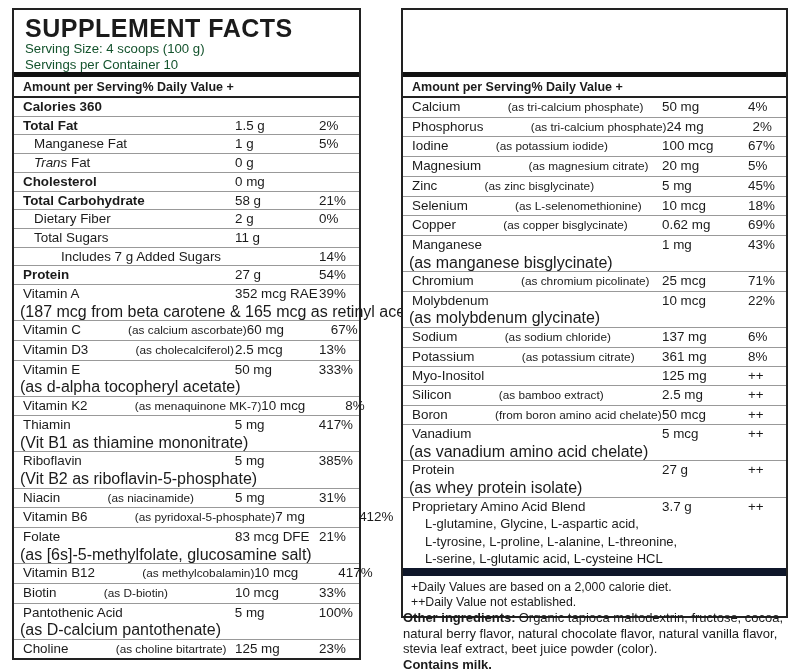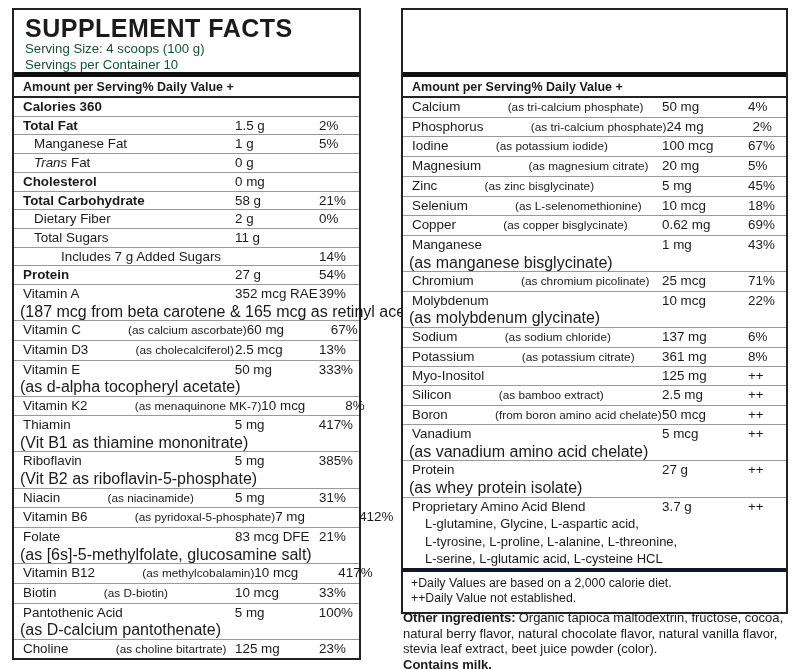--- a/index.html
+++ b/index.html
@@ -19,21 +19,21 @@
   .panel-left .amt{flex:0 0 84px;}
   .panel-left .dv{flex:0 0 34px;}
   .panel-right .amt{flex:0 0 86px;}
   .panel-right .dv{flex:0 0 32px;}
   .amt,.dv{font-size:13.4px;white-space:nowrap;}
   .bold{font-weight:bold;}
   .ind1{padding-left:11px;}
   .ind2{padding-left:38px;}
   .sub{font-size:16px;line-height:17.4px;white-space:nowrap;margin-left:-3px;}
   .sub.amino{font-size:13px;margin-left:13px;}
-  .footnotes{border-top:4px solid #0f172a;padding:4px 8px 5px 8px;font-size:12.3px;line-height:15.5px;}
+  .footnotes{border-top:8px solid #0f172a;padding:4px 8px 5px 8px;font-size:12.3px;line-height:15.5px;}
   .oi{position:absolute;left:403px;top:610px;width:390px;font-size:13px;line-height:15.5px;}
   .oi b{margin-right:3px;}
   i{font-style:italic;}
 </style>
 </head>
 <body>
 
 <div class="panel panel-left">
   <div class="title-area">
     <h1 class="facts-title">SUPPLEMENT FACTS</h1>

